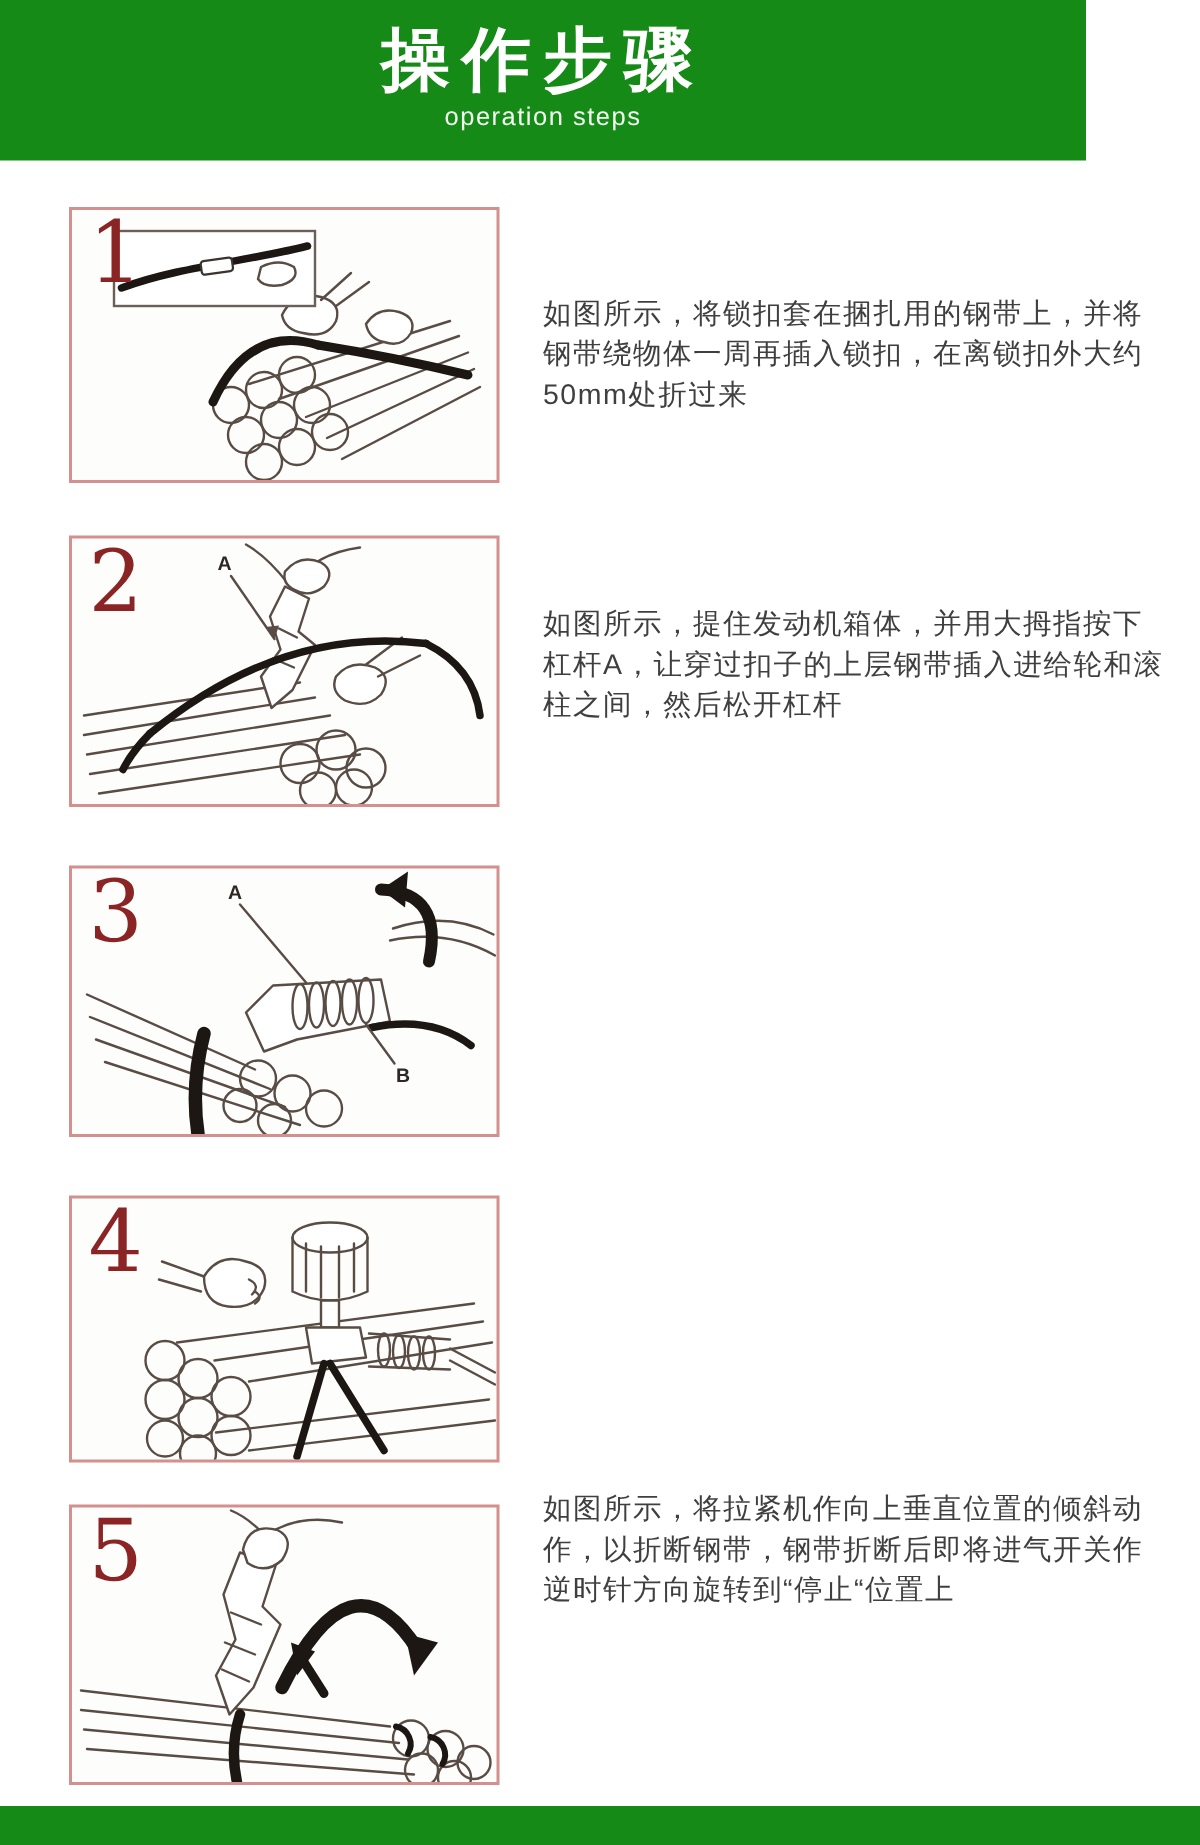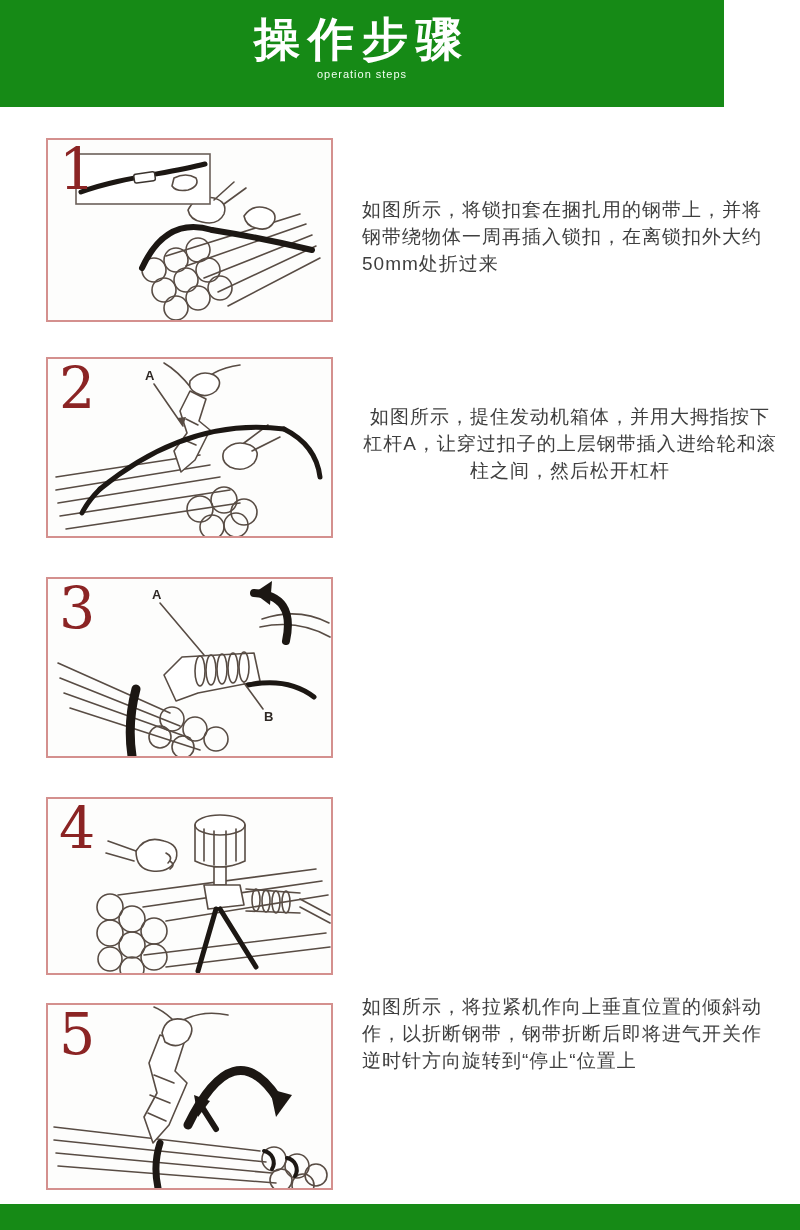--- a/index.html
+++ b/index.html
@@ -2,37 +2,37 @@
 <html><head>
 <meta charset="utf-8">
 <style>
   html,body{margin:0;padding:0;background:#fff;}
   .page{position:relative;width:800px;height:1230px;background:#ffffff;overflow:hidden;
         font-family:"Liberation Sans","DejaVu Sans",sans-serif;}
   
   .banner{position:absolute;top:0;left:0;width:724px;height:107px;background:#168a16;
           color:#ffffff;text-align:center;}
   .banner-title{margin:0;padding-top:12px;font-size:46px;font-weight:bold;letter-spacing:8px;line-height:1.2;}
-  .banner-sub{font-size:11px;letter-spacing:1px;margin-top:1px;color:#f2fff2;}
+  .banner-sub{font-size:17px;letter-spacing:1px;margin-top:1px;color:#f2fff2;}
   
   .figure{position:absolute;left:46px;width:287px;border:2px solid #d4908e;background:#fdfdfc;box-sizing:border-box;}
   .f1{top:138px;height:184px;}
   .f2{top:357px;height:181px;}
   .f3{top:577px;height:181px;}
   .f4{top:797px;height:178px;}
   .f5{top:1003px;height:187px;}
   .fig-number{position:absolute;top:-2px;left:11px;z-index:2;
               font-family:"DejaVu Serif","Liberation Serif",serif;
               font-size:57px;font-weight:400;color:#8b2424;line-height:1.1;}
   .draw{position:absolute;top:0;left:0;width:100%;height:100%;}
   
   .desc{position:absolute;left:362px;width:416px;margin:0;
         font-size:19px;line-height:27px;letter-spacing:1px;color:#3f3f3f;}
   .d1{top:196px;}
-  .d2{top:403px;text-align:center;}
+  .d2{top:403px;}
   .d3{top:591px;}
   .d4{top:846px;}
   .d5{top:993px;}
   
   .bottom-bar{position:absolute;left:0;bottom:0;width:800px;height:26px;background:#168a16;}
   
   .sk{stroke:#584c44;stroke-width:1.6;fill:none;stroke-linecap:round;}
   .skf{stroke:#584c44;stroke-width:1.6;fill:#ffffff;stroke-linejoin:round;}
   .strap{stroke:#1c1713;fill:none;stroke-linecap:round;}
   .lbl{font-family:"Liberation Sans",sans-serif;font-size:13px;font-weight:bold;fill:#2e2824;}

